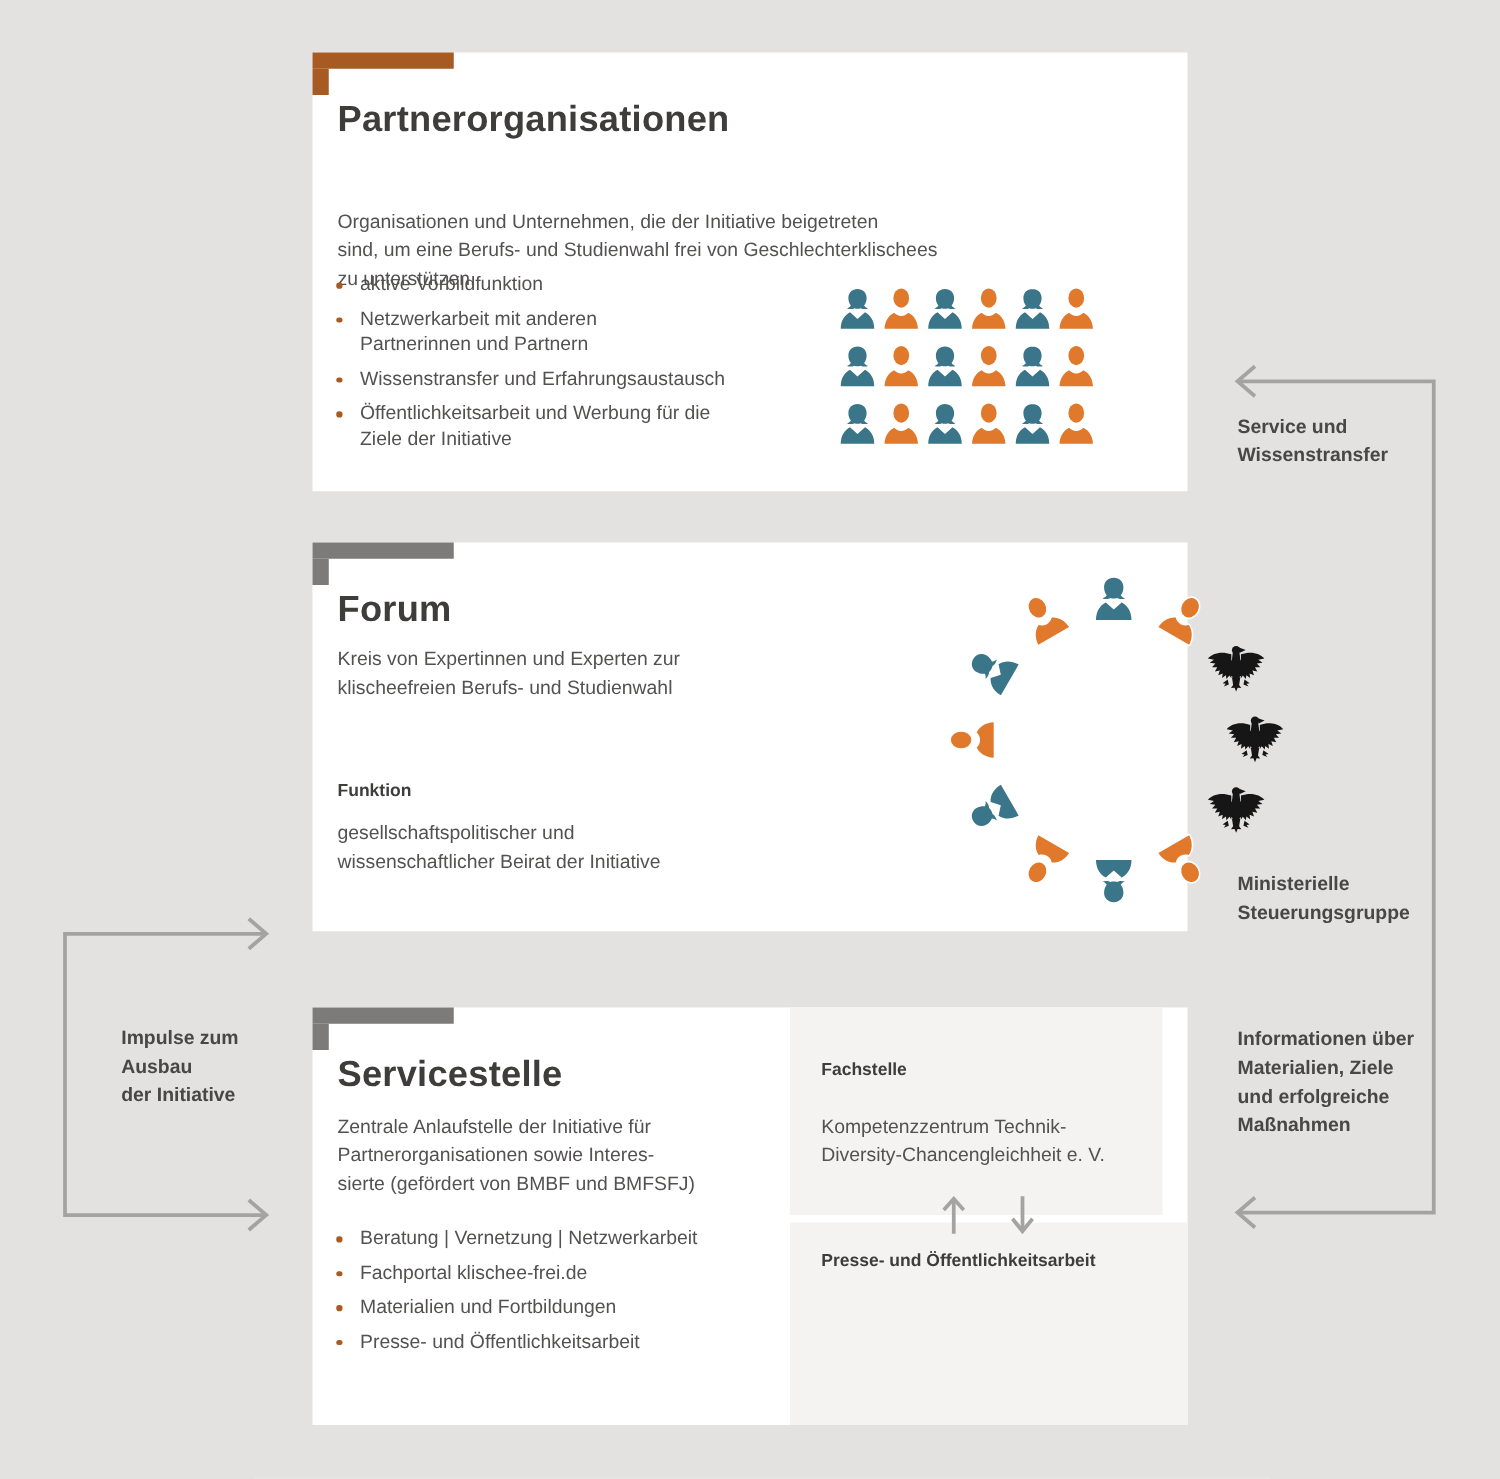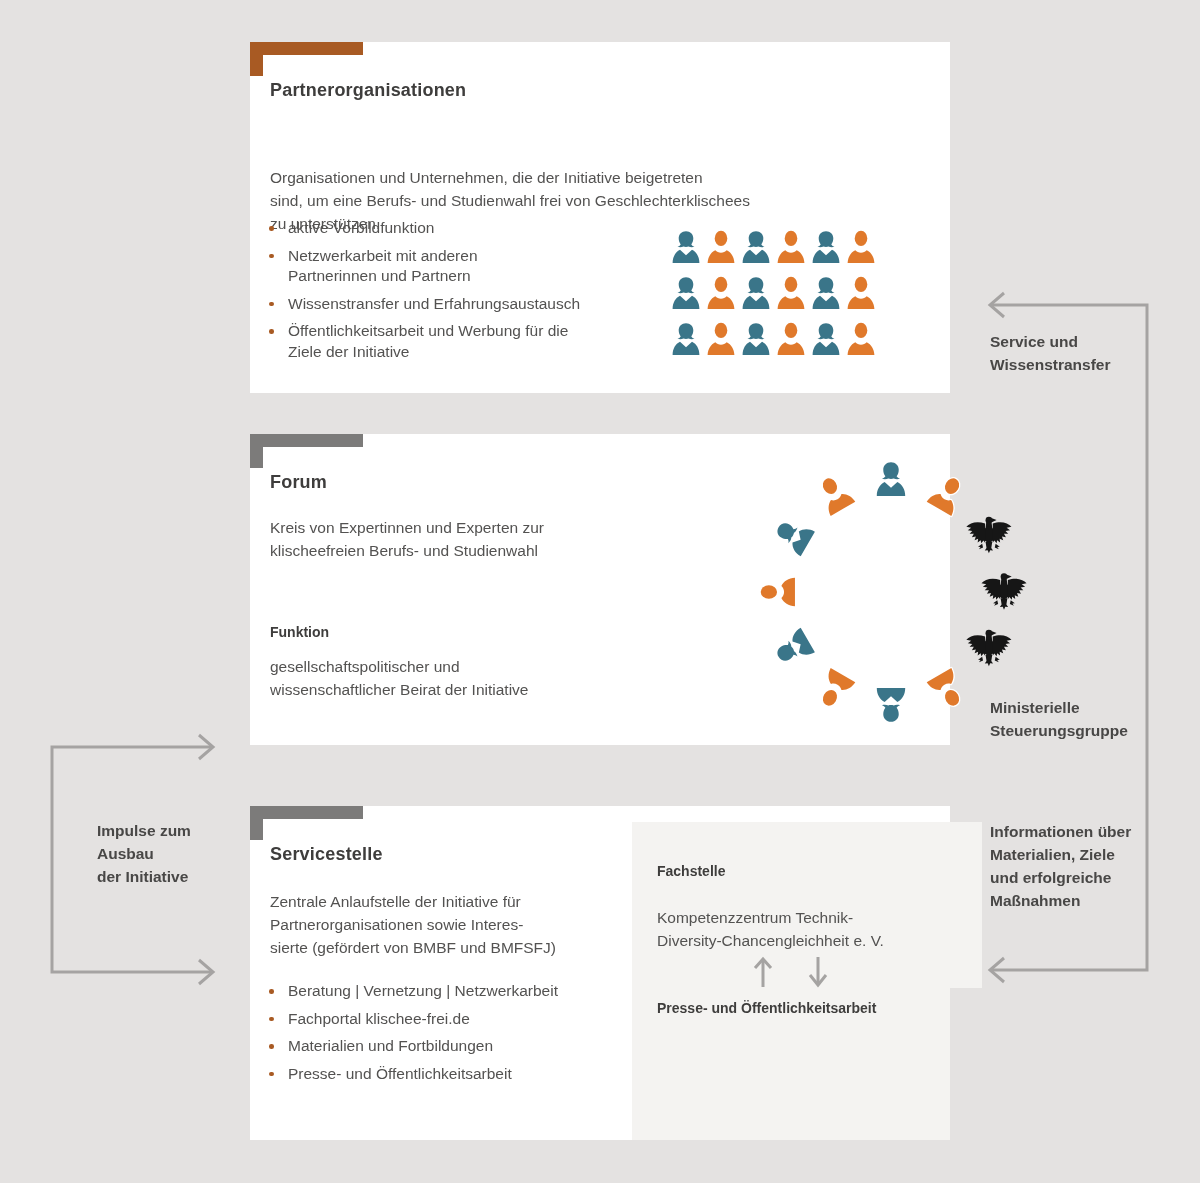--- a/index.html
+++ b/index.html
@@ -14,21 +14,21 @@
   .card-forum  {left:250px; top:434px; width:700px; height:311px;}
   .card-service{left:250px; top:806px; width:700px; height:334px;}
 
   .corner{position:absolute; top:0; left:0; width:113px; height:13px;}
   .corner::after{content:""; position:absolute; left:0; top:13px; width:13px; height:21px; background:inherit;}
   .corner.orange{background:var(--accent-orange,#a85a23);}
   .corner.gray{background:var(--accent-gray,#7c7b7a);}
 
   .card h2{
     position:absolute; margin:0; left:20px; top:38px;
-    font-size:18px; font-weight:bold; color:var(--title-text,#3e3d3c);
+    font-size:29px; font-weight:bold; color:var(--title-text,#3e3d3c);
     letter-spacing:.2px;
   }
   .card h3{
     position:absolute; margin:0;
     font-size:14px; font-weight:bold; color:var(--title-text,#3e3d3c);
   }
   .body-text{
     position:absolute; margin:0; left:20px;
     font-size:15.5px; line-height:23px; color:var(--body-text,#535251);
     white-space:pre-line;
@@ -52,21 +52,21 @@
   .pictogram.female{color:var(--person-teal,#3a7589);}
   .pictogram.male{color:var(--person-orange,#e0792b);}
 
   .forum-overlay{position:absolute; left:716px; top:426px; width:334px; height:344px; overflow:visible;}
   .forum-person{stroke:#ffffff; stroke-width:2.4; paint-order:stroke; stroke-linejoin:round;}
   .forum-person.female{color:var(--person-teal,#3a7589);}
   .forum-person.male{color:var(--person-orange,#e0792b);}
   .forum-eagle{color:var(--eagle-black,#161616);}
 
   .panel{position:absolute; background:var(--panel-bg,#f4f3f1);}
-  .panel-fach  {left:382px; top:16px;     width:334px; height:166px;padding-left:16px;}
+  .panel-fach  {left:382px; top:0;     width:298px; height:166px;}
   .panel-presse{left:382px; top:172px; width:318px; height:162px;}
   .panel h3{left:25px;}
   .panel .body-text{left:25px;}
 
   .side-label{
     position:absolute; margin:0;
     font-size:15.5px; line-height:23px; font-weight:bold;
     color:var(--label-text,#484746); white-space:pre-line;
   }
   #label-service{left:990px; top:330px;}

